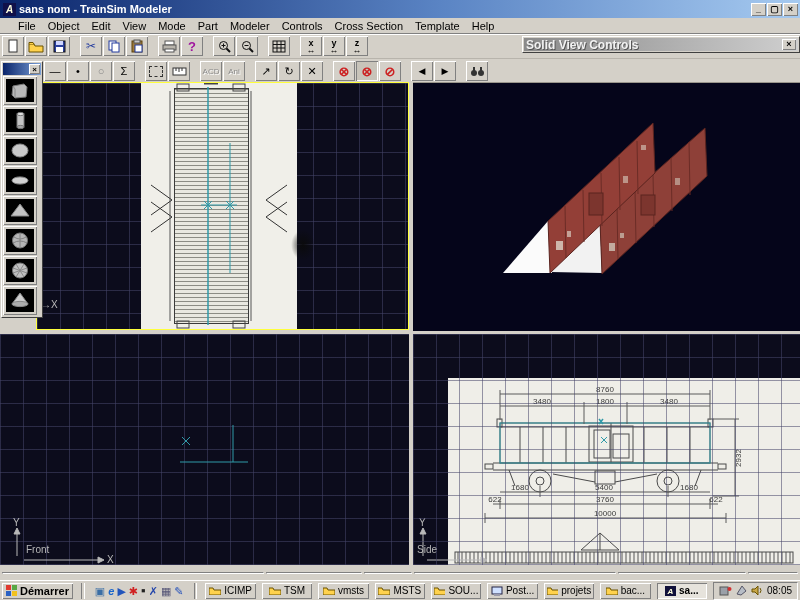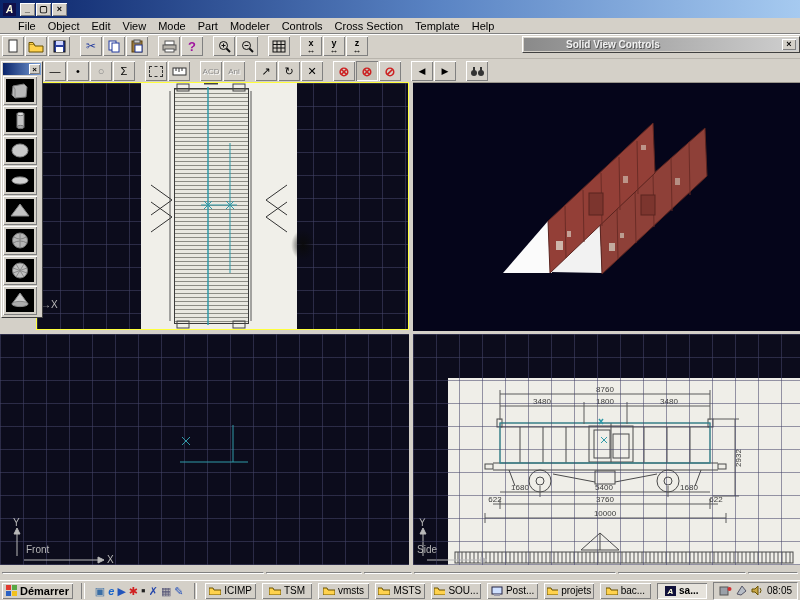--- a/index.html
+++ b/index.html
@@ -61,21 +61,21 @@
     align-items:center;justify-content:flex-end;padding-right:1px;margin-bottom:1px;}
   .sp-close{width:11px;height:10px;font-size:8px;font-weight:bold;line-height:9px;}
   .sp-btn{width:34px;height:29px;margin:1px 0;}
   .sp-face{width:28px;height:23px;background:#000;display:flex;align-items:center;justify-content:center;}
 
   
   .svc{position:absolute;left:522px;top:36px;width:274px;z-index:50;
     border:1px solid;border-color:#ffffff #404040 #404040 #ffffff;background:#d4d0c8;padding:1px;}
   .svc-title{height:13px;background:linear-gradient(90deg,#8a8a8a,#cfcfcf);display:flex;align-items:center;
     padding:0 2px;font-weight:bold;color:#e8e8e8;text-shadow:1px 1px 0 #555;}
-  .svc-title .t{flex:1;font-size:10px;color:#f2f2f2;margin-left:40px;}
+  .svc-title .t{flex:1;font-size:12px;color:#f2f2f2;}
   .svc-close{width:14px;height:11px;font-size:9px;font-weight:bold;line-height:9px;color:#000;text-shadow:none;}
   .svc-row{display:flex;align-items:center;height:16px;padding:0 6px;}
   .svc-label{font-size:10px;margin-right:6px;white-space:nowrap;}
   .slider{position:relative;height:10px;flex:1;margin-right:8px;}
   .slider .track{position:absolute;left:0;right:0;top:4px;height:2px;border-top:1px solid #808080;border-bottom:1px solid #fff;}
   .slider .thumb{position:absolute;top:1px;width:6px;height:9px;
     box-shadow:inset 1px 1px 0 #fff, inset -1px -1px 0 #404040;background:#d4d0c8;}
 
   
   .statusbar{position:absolute;left:0;top:565px;width:800px;height:15px;display:flex;
@@ -98,20 +98,21 @@
   .tray{margin-left:auto;height:16px;border:1px solid;border-color:#808080 #ffffff #ffffff #808080;
     display:flex;align-items:center;gap:4px;padding:0 5px;font-size:10px;}
 </style>
 </head>
 <body>
 
 <div class="screen">
 
   <div class="titlebar">
     <div class="app-icon">A</div>
+    <div class="title-text">sans nom - TrainSim Modeler</div>
     <div class="winbtn btn">_</div>
     <div class="winbtn btn">▢</div>
     <div class="winbtn btn">×</div>
   </div>
 
   <div class="menubar">
     <span class="menu-item">File</span>
     <span class="menu-item">Object</span>
     <span class="menu-item">Edit</span>
     <span class="menu-item">View</span>

